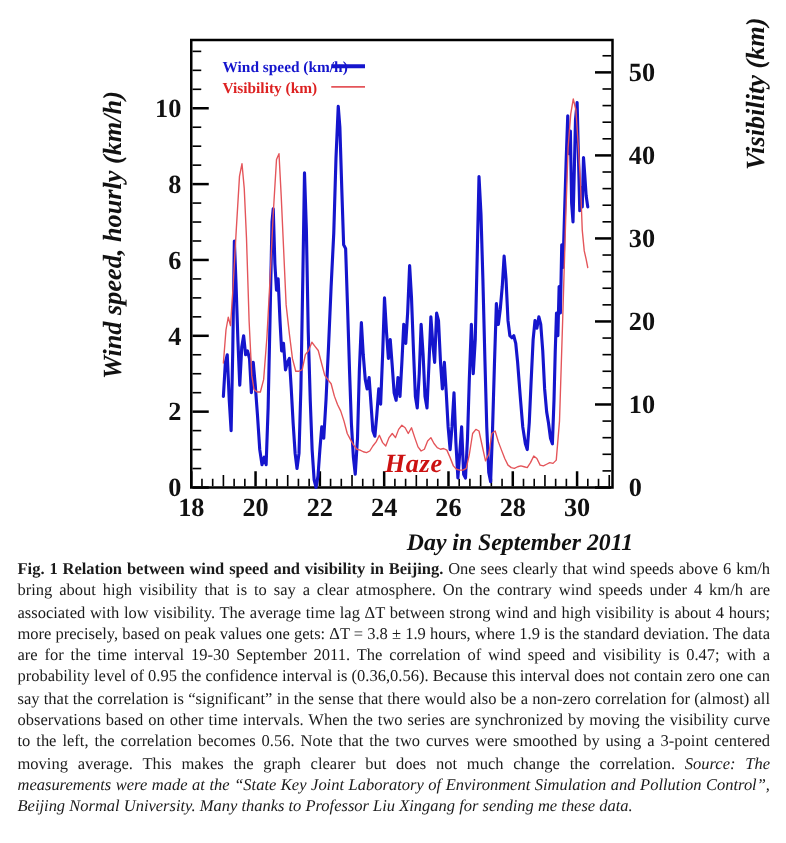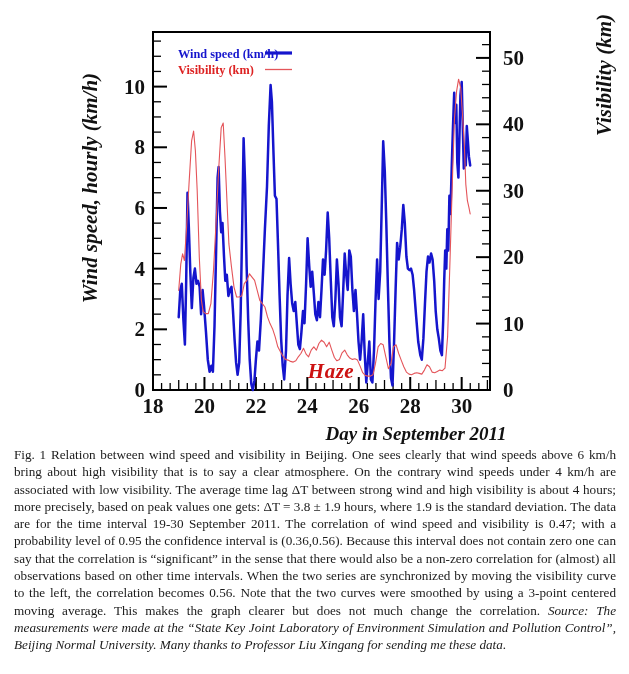--- a/index.html
+++ b/index.html
@@ -2,21 +2,21 @@
 <html><head>
 <meta charset="utf-8">
 <style>
   html,body{margin:0;padding:0;background:#fff;}
   .page{position:relative;width:629px;height:674px;background:#fff;overflow:hidden;
         font-family:"Liberation Serif","DejaVu Serif",serif;}
   .chart-wrap{position:absolute;left:0;top:0;width:629px;height:446px;}
   svg text{font-family:"Liberation Serif","DejaVu Serif",serif;}
   .caption{position:absolute;left:14px;top:446px;width:602px;margin:0;
            font-size:13.2px;line-height:17.3px;color:#1a1a1a;text-align:justify;}
-  .caption b{font-weight:normal;}
+  .caption b{font-weight:bold;}
   .caption i{font-style:italic;}
 </style>
 </head>
 <body>
 
 <div class="page">
   <div class="chart-wrap">
     <svg id="chart" width="629" height="446" viewBox="0 0 629 446">
         <rect x="153" y="32" width="337" height="358" fill="none" stroke="#000" stroke-width="2"></rect>
         <line x1="154" y1="374.8305084745763" x2="161" y2="374.8305084745763" stroke="#000" stroke-width="1.3"></line>

